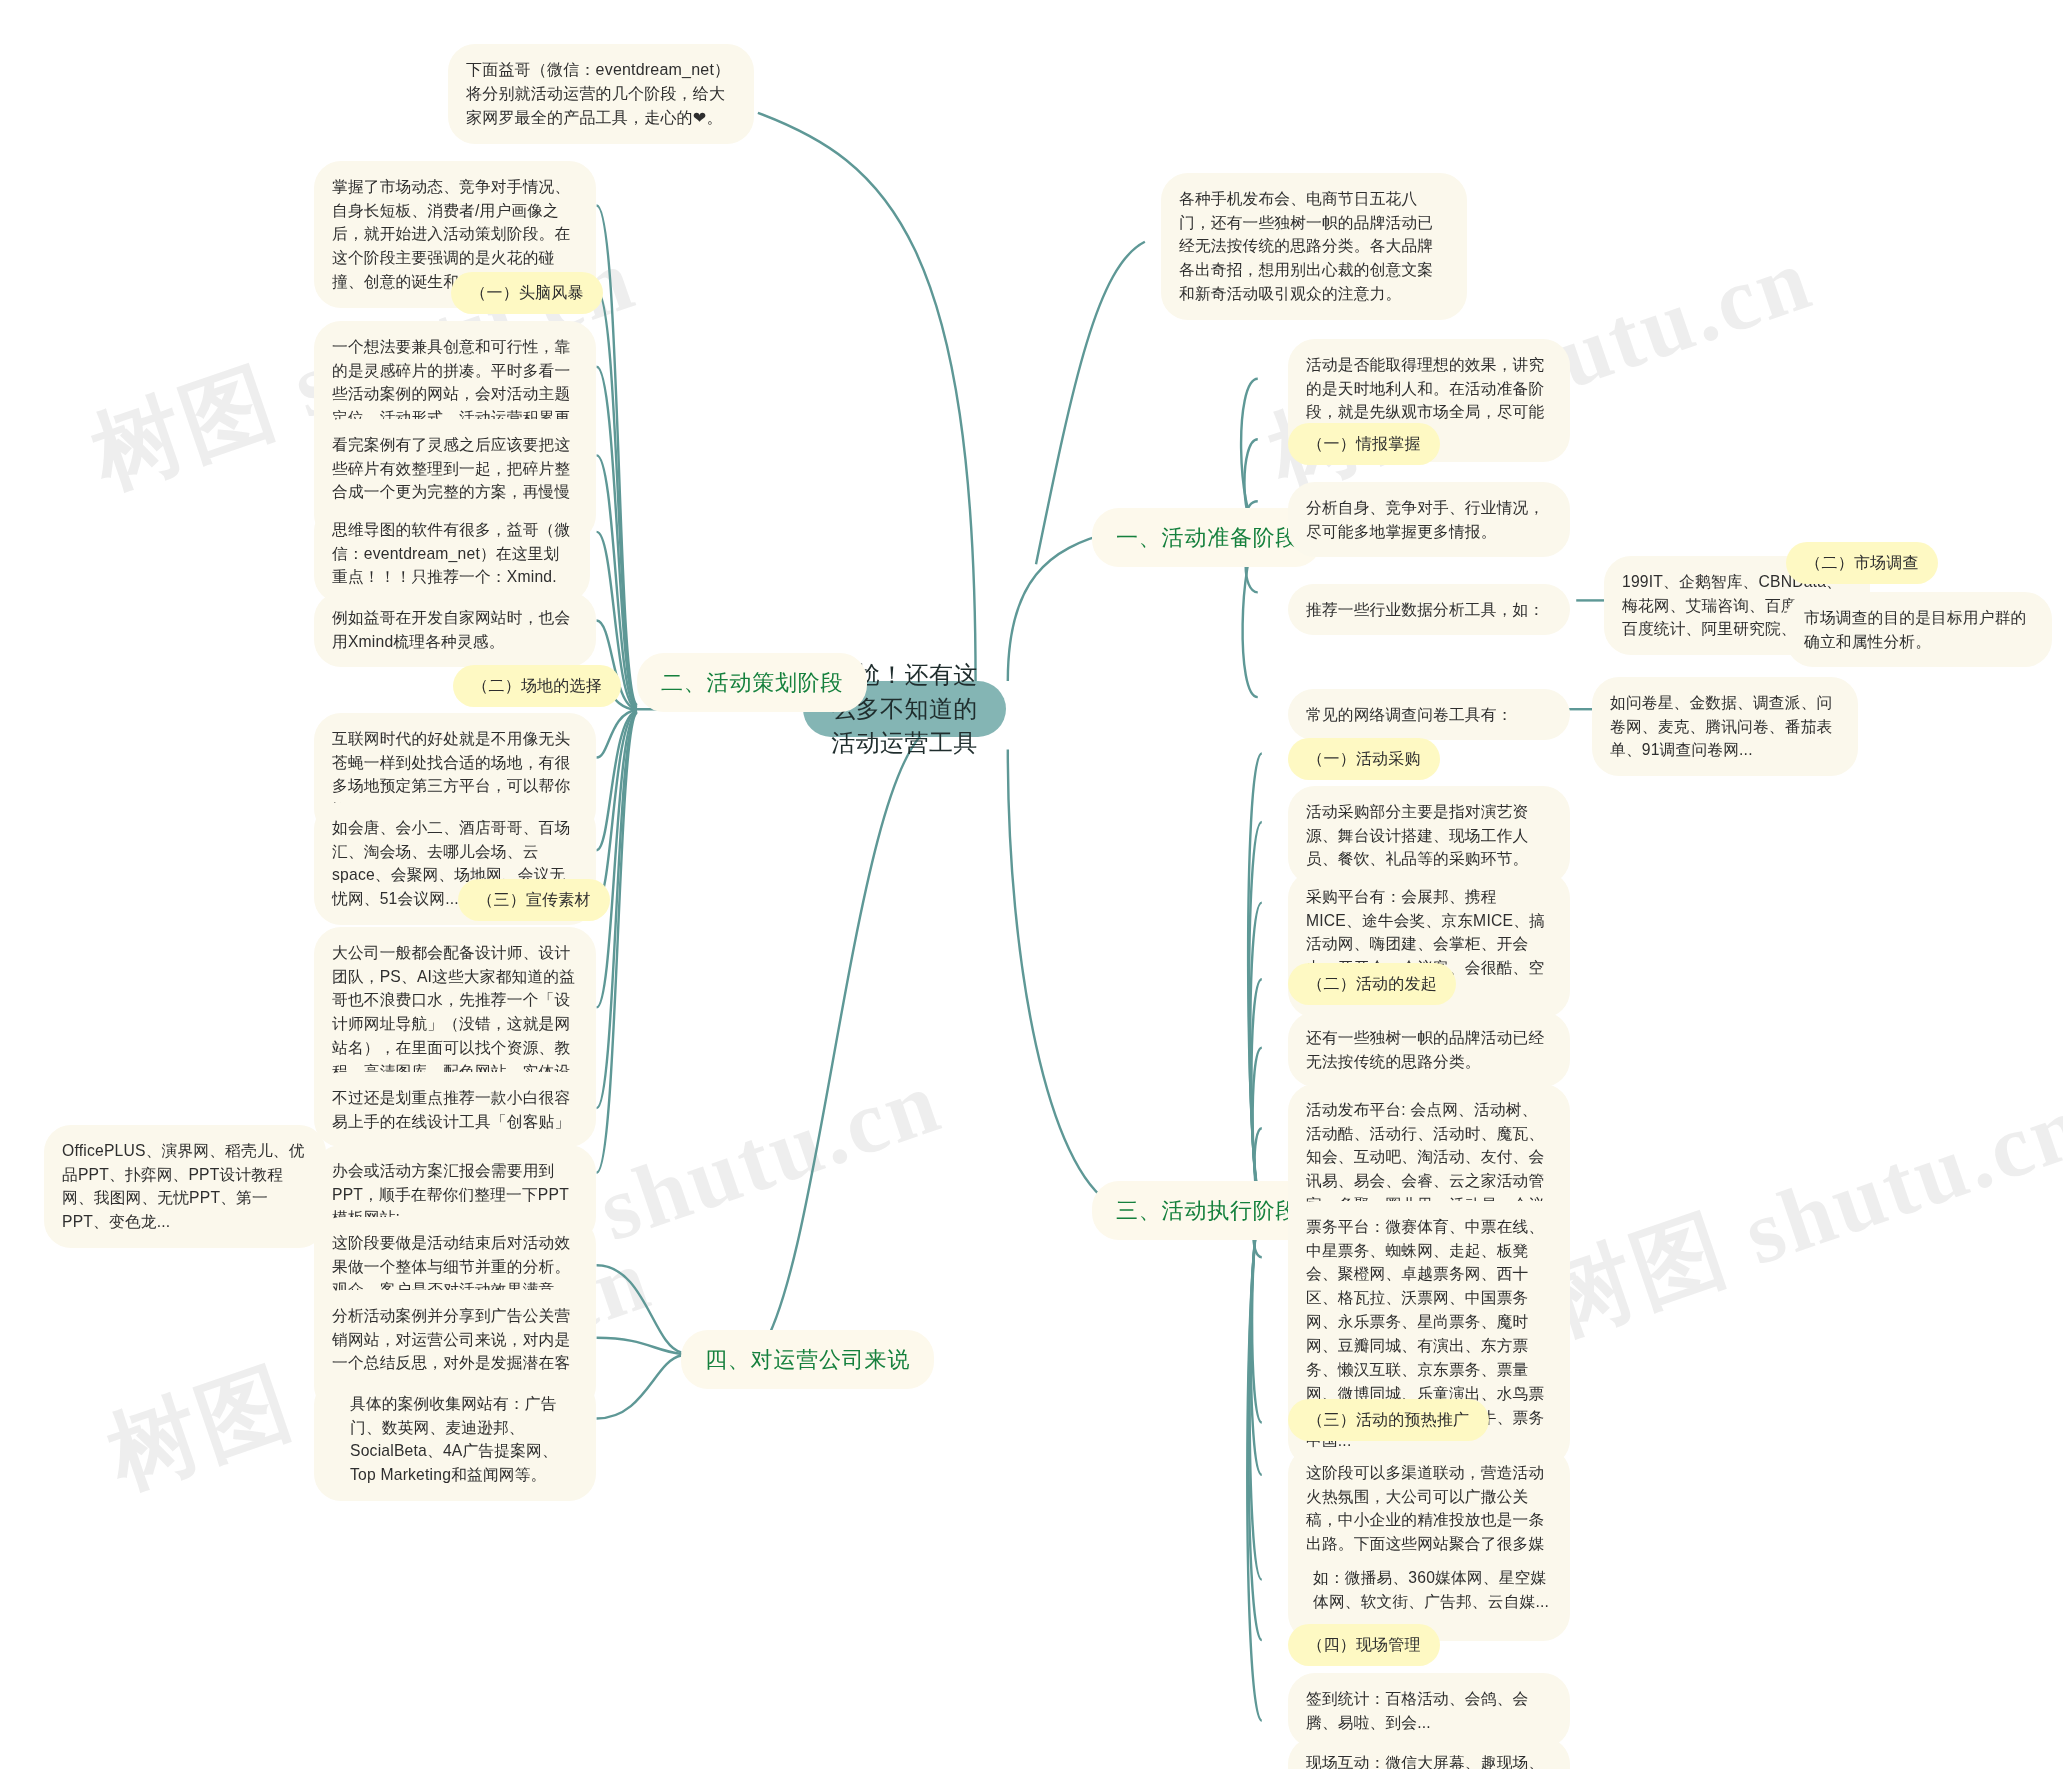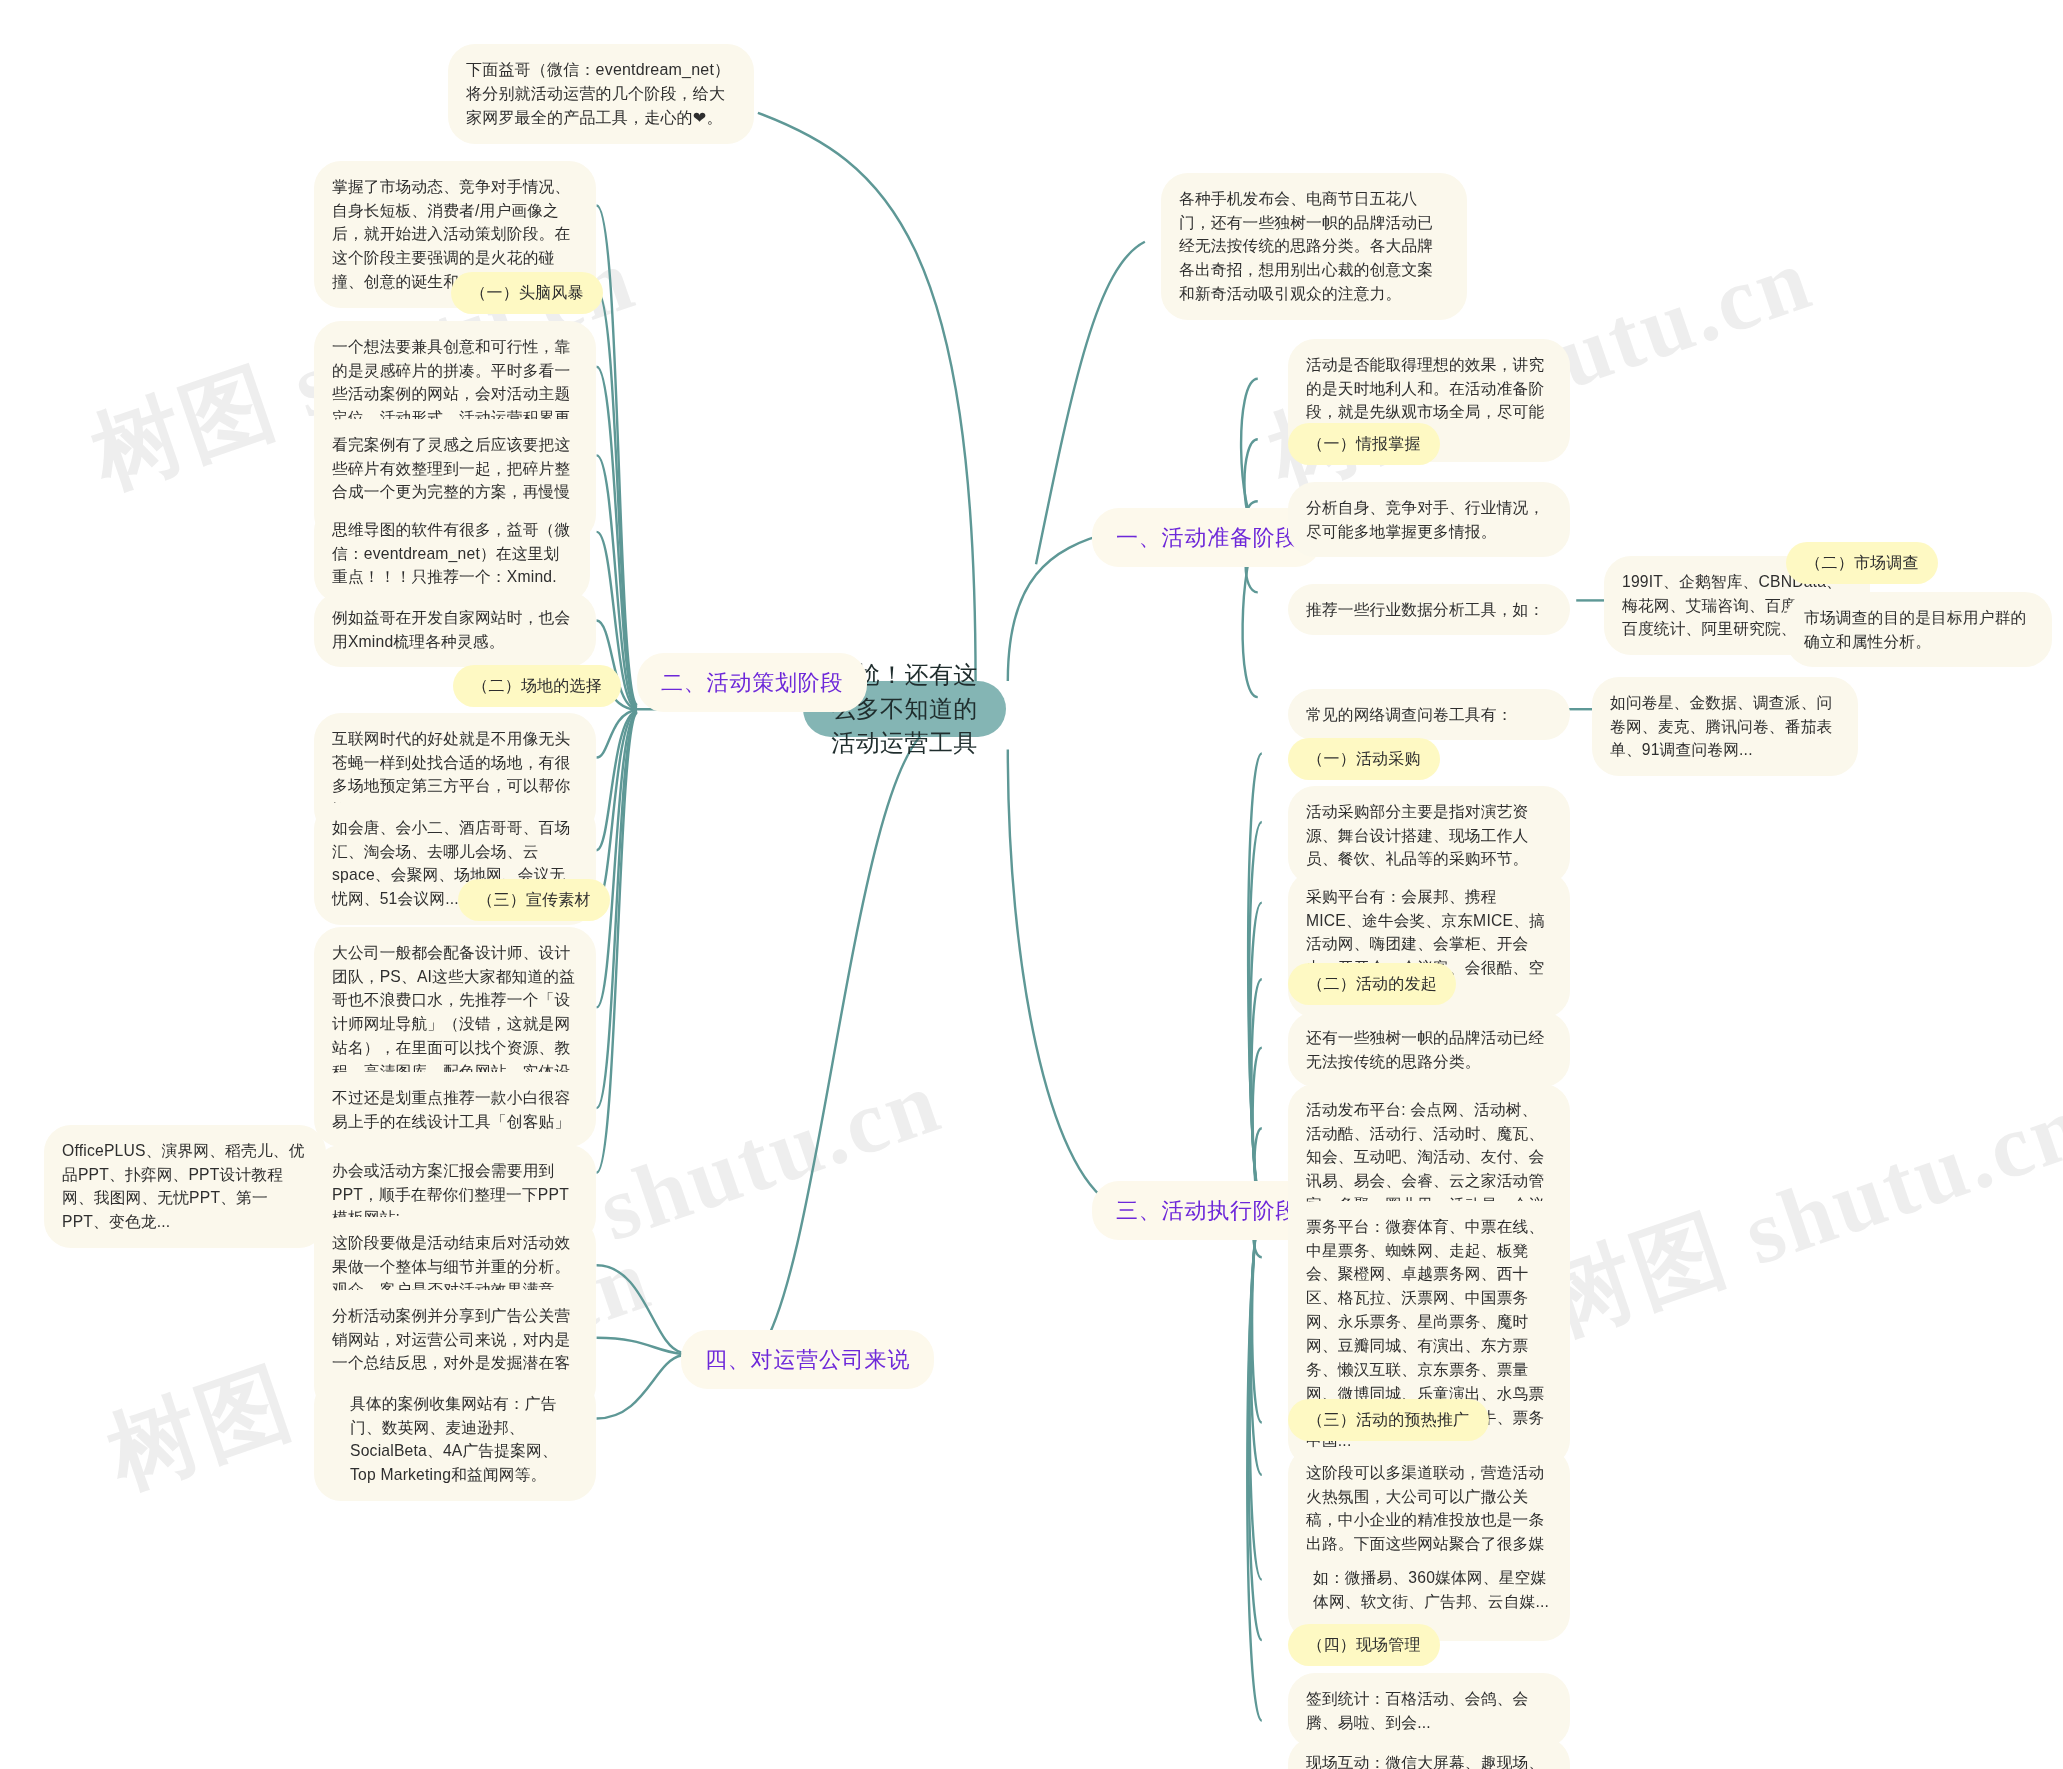--- a/index.html
+++ b/index.html
@@ -48,21 +48,21 @@
     font-size: 16px;
     white-space: nowrap;
   }
   .node.branch {
     background: #fdf9ec;
     border-radius: 27px;
     padding: 13px 24px;
     font-size: 22px;
     letter-spacing: 0.8px;
     white-space: nowrap;
-    color: #6d28d9;
+    color: #15803d;
   }
   .node.right-align {
     text-align: right;
   }
   .center-node {
     position: absolute;
     box-sizing: border-box;
     background: #84b5b4;
     color: #1f2d2d;
     border-radius: 39px;

